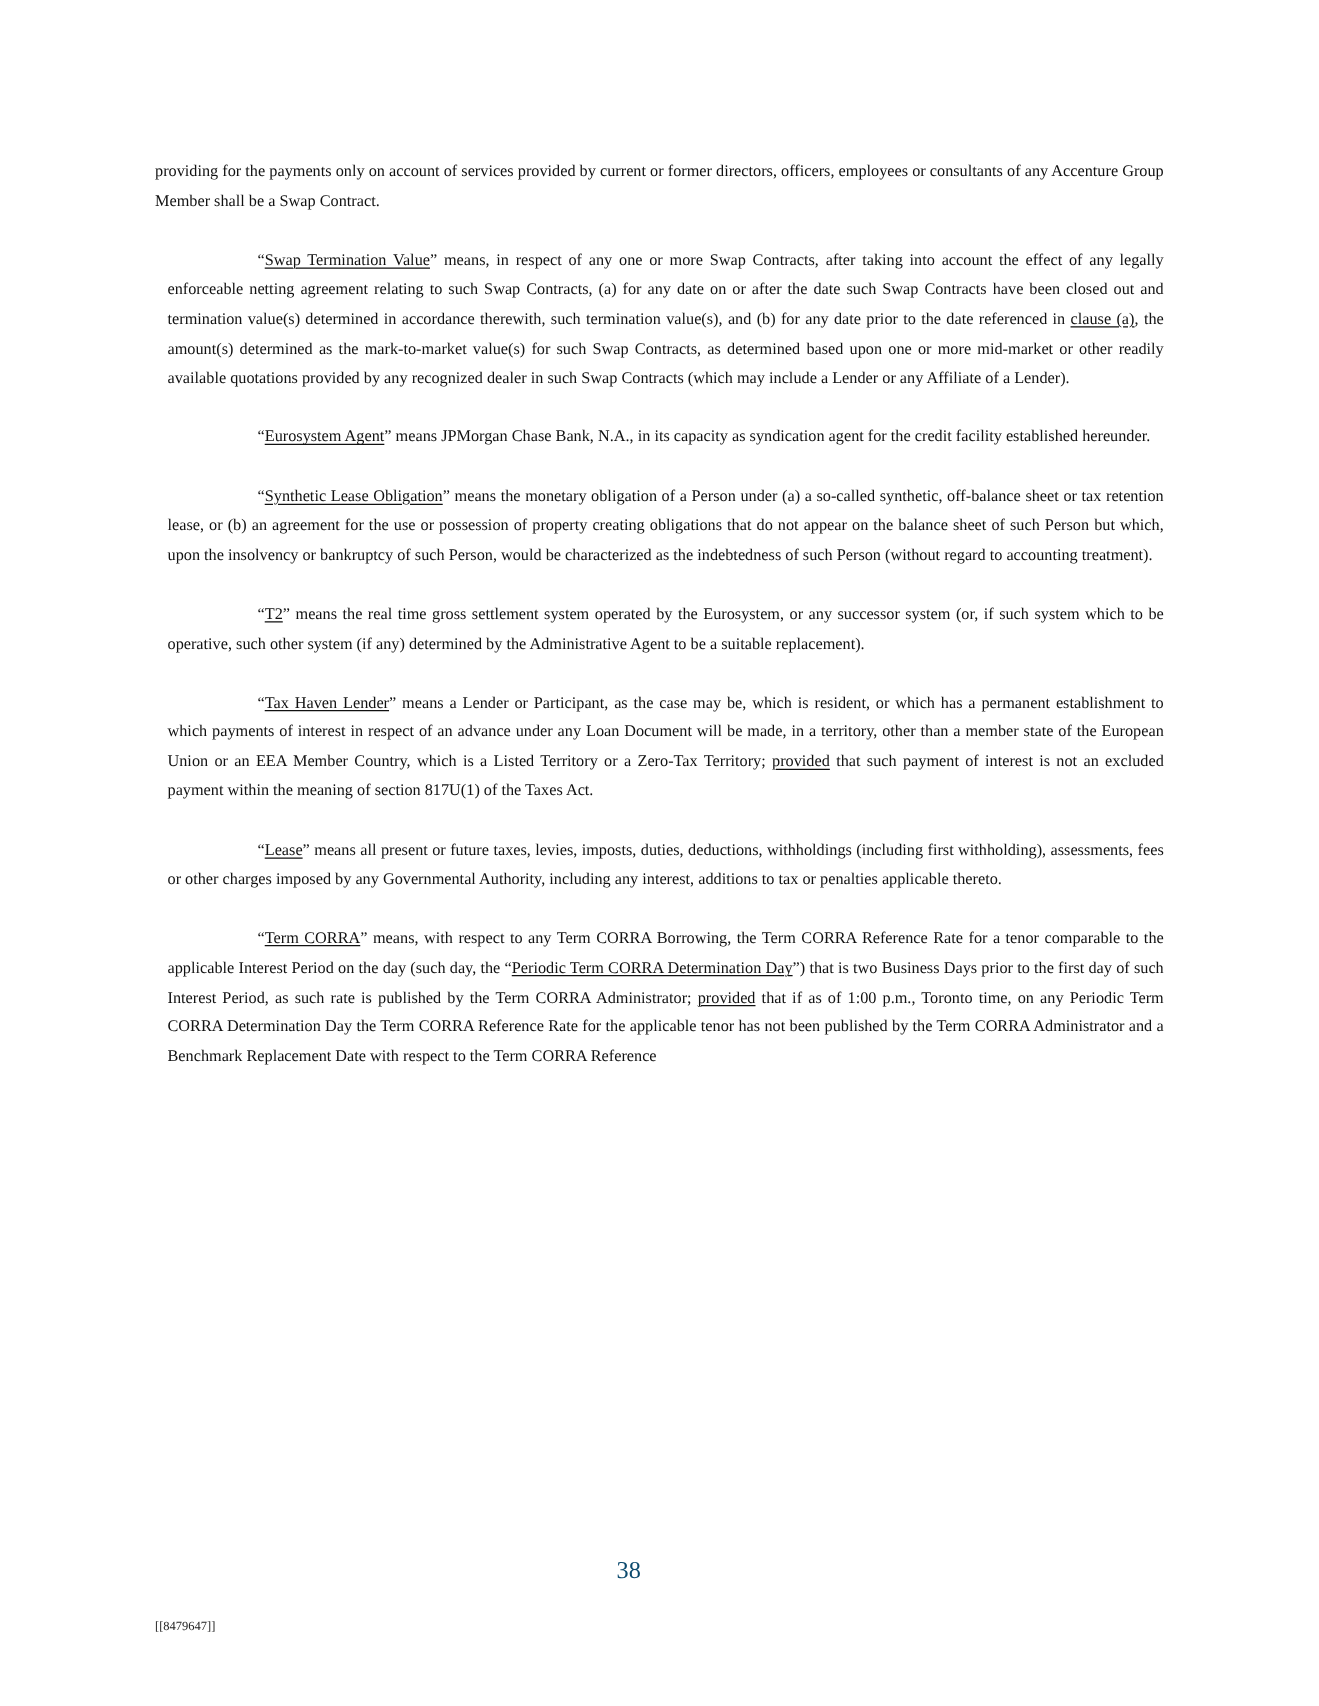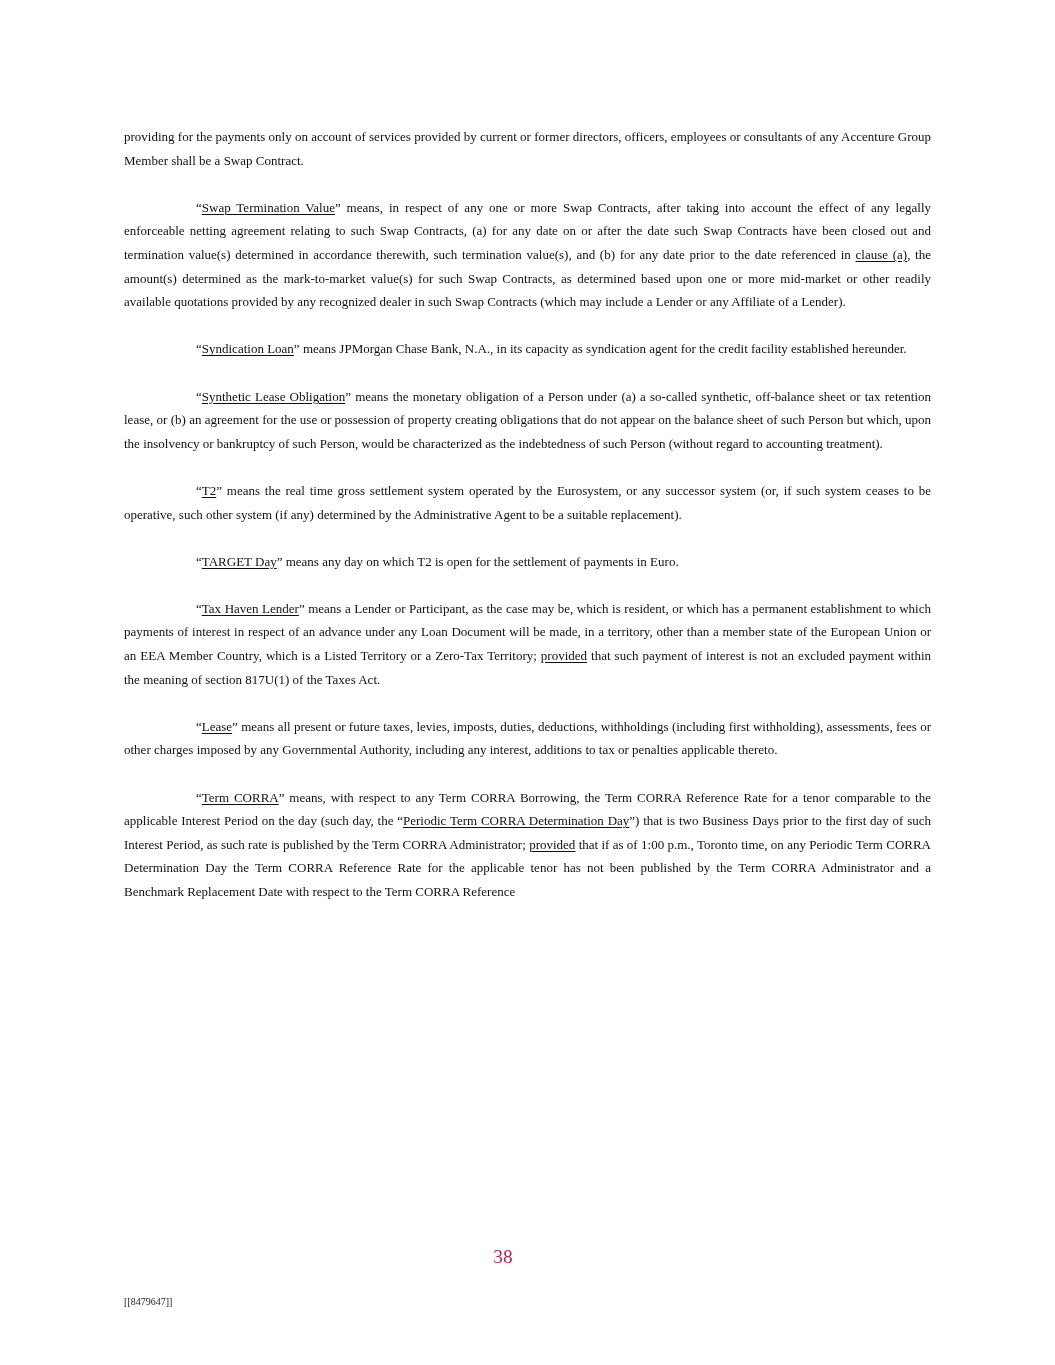--- a/index.html
+++ b/index.html
@@ -4,58 +4,55 @@
 <style>
   html, body { margin: 0; padding: 0; background: #ffffff; }
   body { width: 1055px; height: 1365px; position: relative; overflow: hidden; }
   .page {
     position: absolute; left: 124px; top: 125px; width: 807px;
     font-family: "Liberation Serif", "DejaVu Serif", serif;
     font-size: 13px; line-height: 23.6px; color: #111111;
     text-align: justify;
   }
   .para { margin: 0 0 23.6px 0; }
-  .para.indent { text-indent: 72px; }
+  .para.indent { text-indent: 72px; margin-left: 10px; }
   .u { text-decoration: underline; text-underline-offset: 2px; text-decoration-thickness: 1px; }
   .page-number {
     position: absolute; left: 0; width: 1006px; top: 1246px; text-align: center;
-    font-family: "Liberation Serif", "DejaVu Serif", serif; font-size: 19.4px; color: #be185d;
+    font-family: "Liberation Serif", "DejaVu Serif", serif; font-size: 19.4px; color: #0c4a6e;
   }
   .doc-id {
     position: absolute; left: 124px; top: 1296px;
     font-family: "Liberation Serif", "DejaVu Serif", serif; font-size: 10px; color: #222;
   }
 </style>
 </head>
 <body>
 
 <div class="page">
   <p class="para">
     <span>providing for the payments only on account of services provided by current or former directors, officers, employees or consultants of any Accenture Group Member shall be a Swap Contract.</span>
   </p>
 
   <p class="para indent">
     <span>“</span><span class="u">Swap Termination Value</span><span>” means, in respect of any one or more Swap Contracts, after taking into account the effect of any legally enforceable netting agreement relating to such Swap Contracts, (a) for any date on or after the date such Swap Contracts have been closed out and termination value(s) determined in accordance therewith, such termination value(s), and (b) for any date prior to the date referenced in </span><span class="u">clause (a)</span><span>, the amount(s) determined as the mark-to-market value(s) for such Swap Contracts, as determined based upon one or more mid-market or other readily available quotations provided by any recognized dealer in such Swap Contracts (which may include a Lender or any Affiliate of a Lender).</span>
   </p>
 
   <p class="para indent">
-    <span>“</span><span class="u">Syndication Loan</span><span>” means JPMorgan Chase Bank, N.A., in its capacity as syndication agent for the credit facility established hereunder.</span>
+    <span>“</span><span class="u">Eurosystem Agent</span><span>” means JPMorgan Chase Bank, N.A., in its capacity as syndication agent for the credit facility established hereunder.</span>
   </p>
 
   <p class="para indent">
     <span>“</span><span class="u">Synthetic Lease Obligation</span><span>” means the monetary obligation of a Person under (a) a so-called synthetic, off-balance sheet or tax retention lease, or (b) an agreement for the use or possession of property creating obligations that do not appear on the balance sheet of such Person but which, upon the insolvency or bankruptcy of such Person, would be characterized as the indebtedness of such Person (without regard to accounting treatment).</span>
   </p>
 
   <p class="para indent">
-    <span>“</span><span class="u">T2</span><span>” means the real time gross settlement system operated by the Eurosystem, or any successor system (or, if such system ceases to be operative, such other system (if any) determined by the Administrative Agent to be a suitable replacement).</span>
+    <span>“</span><span class="u">T2</span><span>” means the real time gross settlement system operated by the Eurosystem, or any successor system (or, if such system which to be operative, such other system (if any) determined by the Administrative Agent to be a suitable replacement).</span>
   </p>
 
-  <p class="para indent">
-    <span>“</span><span class="u">TARGET Day</span><span>” means any day on which T2 is open for the settlement of payments in Euro.</span>
-  </p>
 
   <p class="para indent">
     <span>“</span><span class="u">Tax Haven Lender</span><span>” means a Lender or Participant, as the case may be, which is resident, or which has a permanent establishment to which payments of interest in respect of an advance under any Loan Document will be made, in a territory, other than a member state of the European Union or an EEA Member Country, which is a Listed Territory or a Zero-Tax Territory; </span><span class="u">provided</span><span> that such payment of interest is not an excluded payment within the meaning of section 817U(1) of the Taxes Act.</span>
   </p>
 
   <p class="para indent">
     <span>“</span><span class="u">Lease</span><span>” means all present or future taxes, levies, imposts, duties, deductions, withholdings (including first withholding), assessments, fees or other charges imposed by any Governmental Authority, including any interest, additions to tax or penalties applicable thereto.</span>
   </p>
 
 

